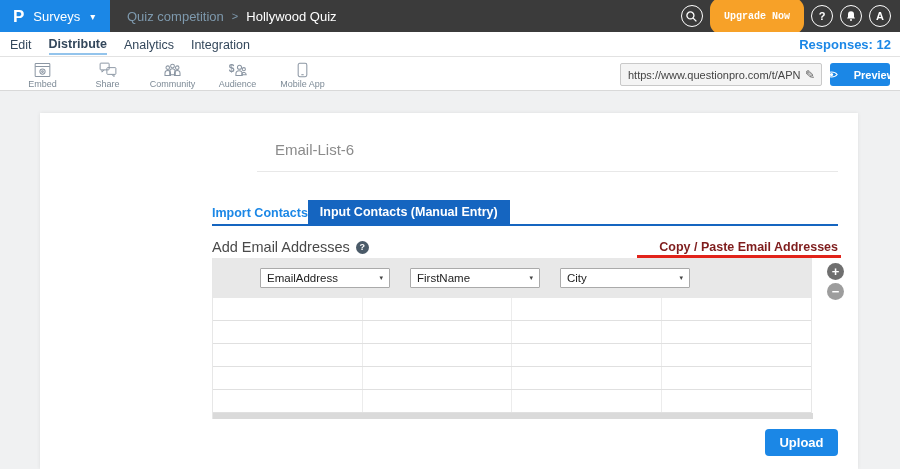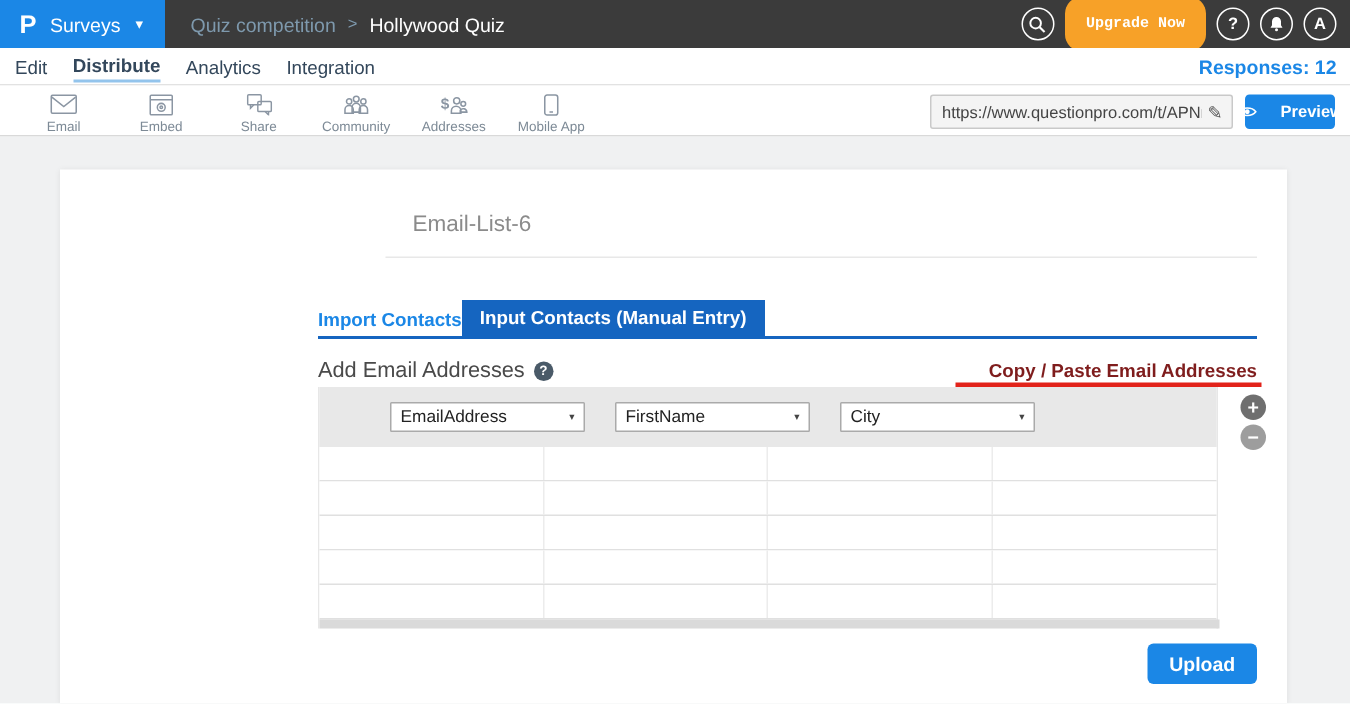--- a/index.html
+++ b/index.html
@@ -138,29 +138,20 @@
     <span class="nav-item active">Distribute</span>
     <span class="nav-item">Analytics</span>
     <span class="nav-item">Integration</span>
     <span class="responses">Responses: 12</span>
   </nav>
 
   <div class="toolbar">
     <div class="tool-items">
       <div class="tool-item">
         <span class="tool-icon">
-          <svg width="19" height="15" viewBox="0 0 24 18" fill="none" stroke="currentColor" stroke-width="1.3">
-              <rect x="1.5" y="1.5" width="21" height="15" rx="1"></rect>
-              <path d="M2 3l10 8L22 3"></path>
-            </svg>
-        </span>
-        <span class="tool-label">Email</span>
-      </div>
-      <div class="tool-item">
-        <span class="tool-icon">
           <svg width="17" height="16" viewBox="0 0 22 20" fill="none" stroke="currentColor" stroke-width="1.3">
               <rect x="1.5" y="1.5" width="19" height="17" rx="1"></rect>
               <line x1="1.5" y1="5.5" x2="20.5" y2="5.5"></line>
               <circle cx="11" cy="12" r="3.4"></circle>
               <circle cx="11" cy="12" r="1.1"></circle>
             </svg>
         </span>
         <span class="tool-label">Embed</span>
       </div>
       <div class="tool-item">
@@ -190,21 +181,21 @@
       <div class="tool-item">
         <span class="tool-icon">
           <svg width="19" height="16" viewBox="0 0 24 20" fill="none" stroke="currentColor" stroke-width="1.3">
               <text x="1" y="13" font-size="13" stroke="none" fill="currentColor" font-weight="bold">$</text>
               <circle cx="14.5" cy="6.5" r="2.6"></circle>
               <circle cx="20" cy="9" r="2"></circle>
               <path d="M10 17v-2a4 4 0 0 1 8 0v2z"></path>
               <path d="M17.5 16v-1.5a3 3 0 0 1 5.5 1.5z"></path>
             </svg>
         </span>
-        <span class="tool-label">Addresses</span>
+        <span class="tool-label">Audience</span>
       </div>
       <div class="tool-item">
         <span class="tool-icon">
           <svg width="11" height="16" viewBox="0 0 14 20" fill="none" stroke="currentColor" stroke-width="1.3">
               <rect x="1.5" y="1.5" width="11" height="17" rx="2"></rect>
               <line x1="5.5" y1="16" x2="8.5" y2="16"></line>
             </svg>
         </span>
         <span class="tool-label">Mobile App</span>
       </div>

